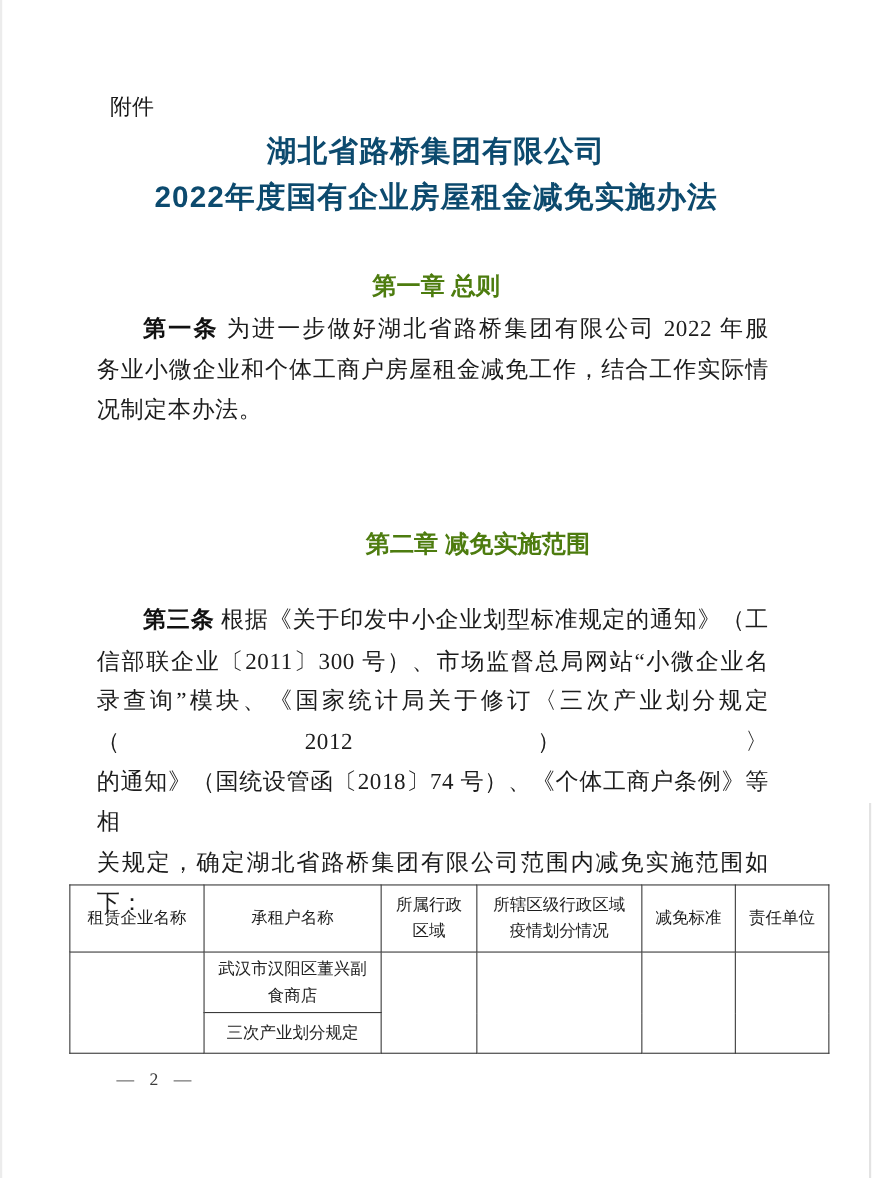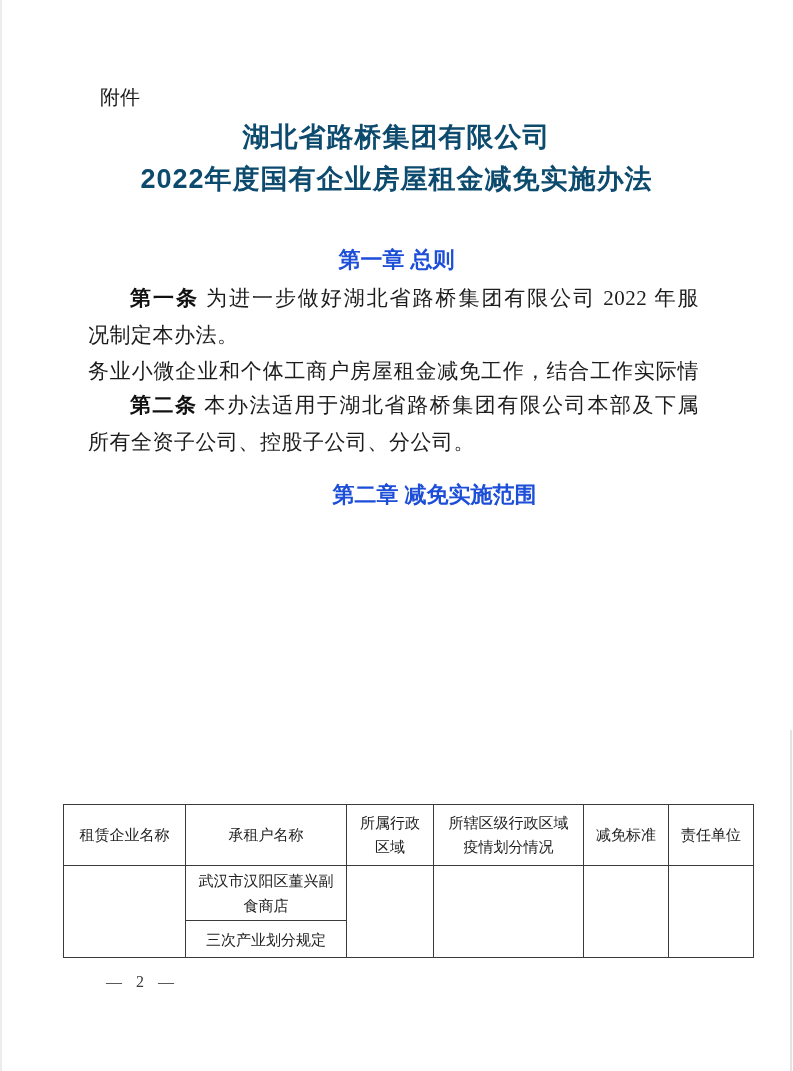--- a/index.html
+++ b/index.html
@@ -37,21 +37,21 @@
     font-weight: bold; font-size: 27px; color: #0c4a6e;
     letter-spacing: 1px;
   }
   .doc-title.line1 { top: 119px; }
   .doc-title.line2 { top: 161px; }
 
   .chapter-heading {
     position: absolute; left: 0; width: 793px;
     text-align: center;
     font-family: "Liberation Sans", sans-serif;
-    font-weight: bold; font-size: 22px; color: #1d4ed8;
+    font-weight: bold; font-size: 22px; color: #4d7c0f;
   }
   .chapter-heading.ch1 { top: 245px; }
   .chapter-heading.ch2 { top: 480px; margin-left: 38px; }
 
   .para {
     position: absolute; left: 88px; width: 611px;
     font-size: 21px; line-height: 36.6px;
     color: #1c1c1c;
     letter-spacing: 0.5px;
   }
@@ -102,31 +102,35 @@
 
   <div class="attachment">附件</div>
 
   <div class="doc-title line1">湖北省路桥集团有限公司</div>
   <div class="doc-title line2">2022年度国有企业房屋租金减免实施办法</div>
 
   <div class="chapter-heading ch1">第一章 总则</div>
 
   <div class="para p1">
     <div class="ln first"><b class="lead">第一条</b><span> 为进一步做好湖北省路桥集团有限公司 2022 年服</span></div>
+    <div class="ln">务业小微企业和个体工商户房屋租金减免工作，结合工作实际情</div>
     <div class="ln last">况制定本办法。</div>
-    <div class="ln">务业小微企业和个体工商户房屋租金减免工作，结合工作实际情</div>
   </div>
 
-  <div class="para p2">
-    <div class="ln first"><b class="lead">第二条</b><span> 本办法适用于湖北省路桥集团有限公司本部及下属</span></div>
-    <div class="ln last">所有全资子公司、控股子公司、分公司。</div>
-  </div>
 
   <div class="chapter-heading ch2">第二章 减免实施范围</div>
 
+  <div class="para p3">
+    <div class="ln first"><b class="lead">第三条</b><span> 根据《关于印发中小企业划型标准规定的通知》（工</span></div>
+    <div class="ln">信部联企业〔2011〕300 号）、市场监督总局网站“小微企业名</div>
+    <div class="ln">录查询”模块、《国家统计局关于修订〈三次产业划分规定（2012）〉</div>
+    <div class="ln">的通知》（国统设管函〔2018〕74 号）、《个体工商户条例》等相</div>
+    <div class="ln">关规定，确定湖北省路桥集团有限公司范围内减免实施范围如</div>
+    <div class="ln last">下：</div>
+  </div>
 
   <table class="doc-table">
     <colgroup>
       <col style="width:122px">
       <col style="width:161px">
       <col style="width:87px">
       <col style="width:150px">
       <col style="width:85px">
       <col style="width:85px">
     </colgroup>

